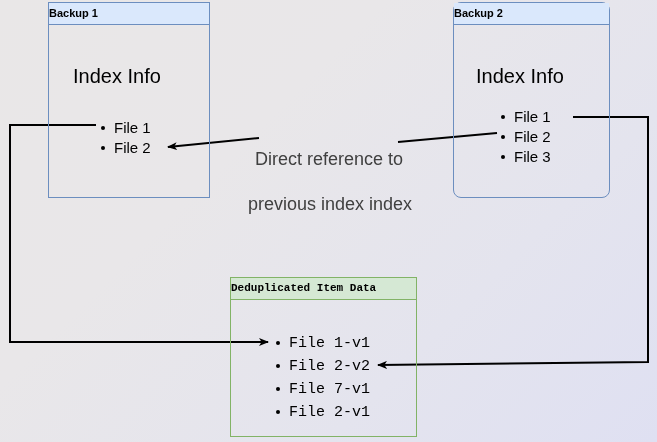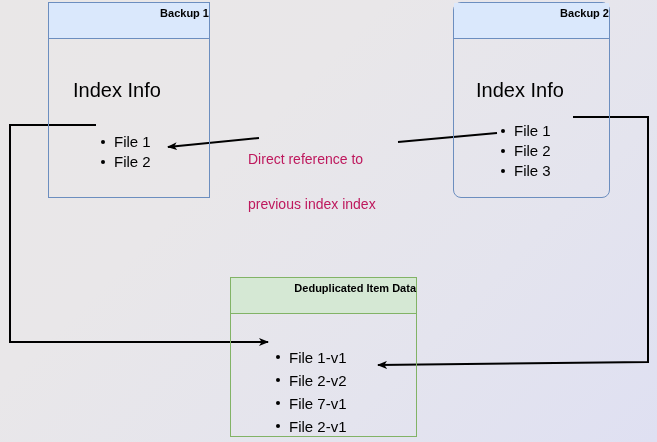--- a/index.html
+++ b/index.html
@@ -22,36 +22,37 @@
 
   
   .node {
     position: absolute;
     box-sizing: border-box;
     border: 1.5px solid #6c8ebf;
     background: transparent;
   }
   .node .node-header {
     box-sizing: border-box;
-    height: 36px;
+    height: 22px;
     line-height: 20px;
-    text-align: right;
+    text-align: left;
     font-size: 11px;
     font-weight: bold;
     color: #000;
     background: #dae8fc;
     border-bottom: 1.5px solid #6c8ebf;
   }
   .node .node-body {
     position: relative;
     height: calc(100% - 22px);
   }
 
   .node.green {
     border-color: #82b366;
+    font-family: Liberation Mono, monospace;
   }
   .node.green .node-header {
     background: #d5e8d4;
     border-bottom-color: #82b366;
   }
 
   
   .index-label {
     position: absolute;
     font-size: 20px;
@@ -87,24 +88,24 @@
     height: 23px;
     line-height: 23px;
   }
   .file-list.wide li::before {
     top: 9px;
   }
 
   
   .edge-label {
     position: absolute;
-    font-size: 14px;
+    font-size: 18px;
     line-height: 15px;
-    text-align: left;
-    color: #be185d;
+    text-align: center;
+    color: #404040;
     white-space: pre;
   }
 
   
   #edges {
     position: absolute;
     left: 0;
     top: 0;
     width: 657px;
     height: 442px;

